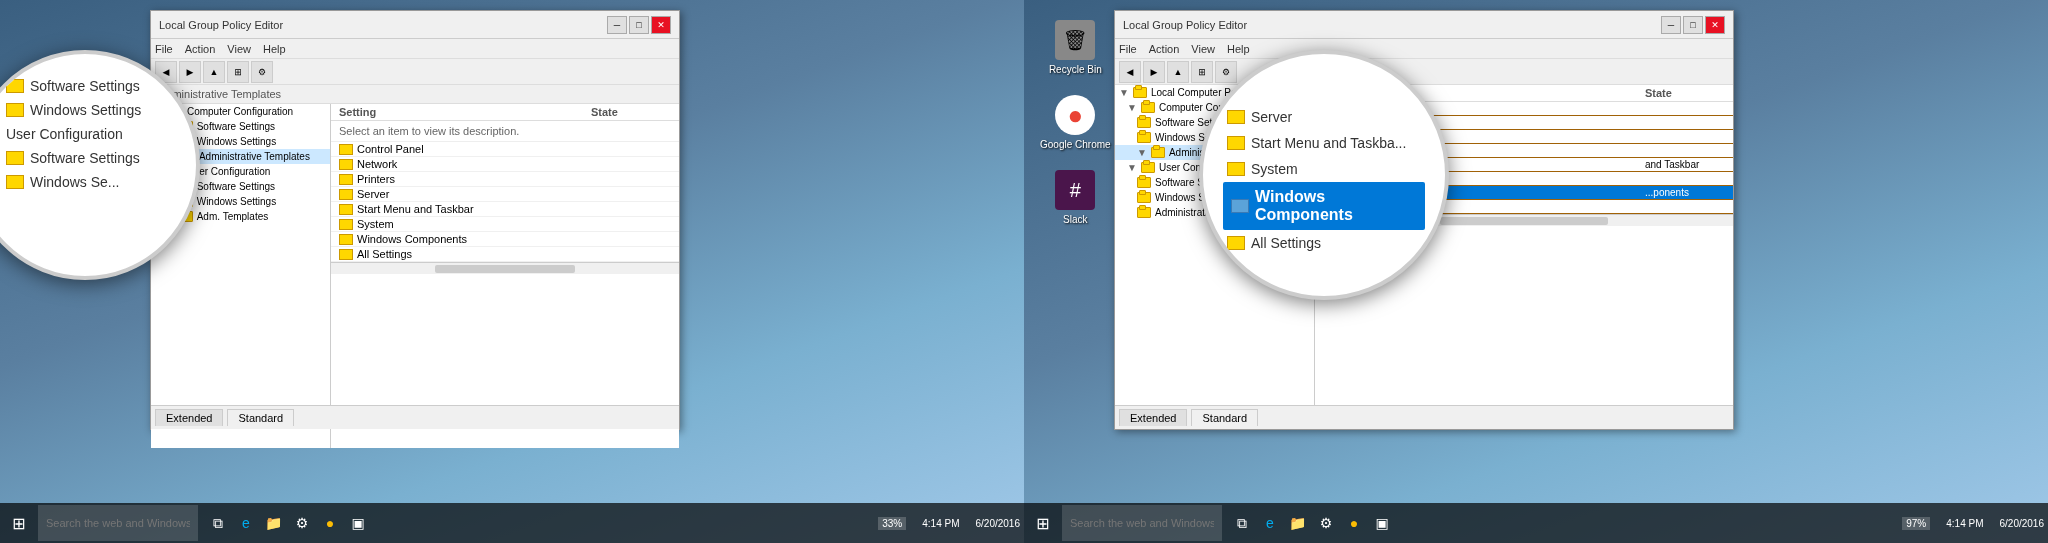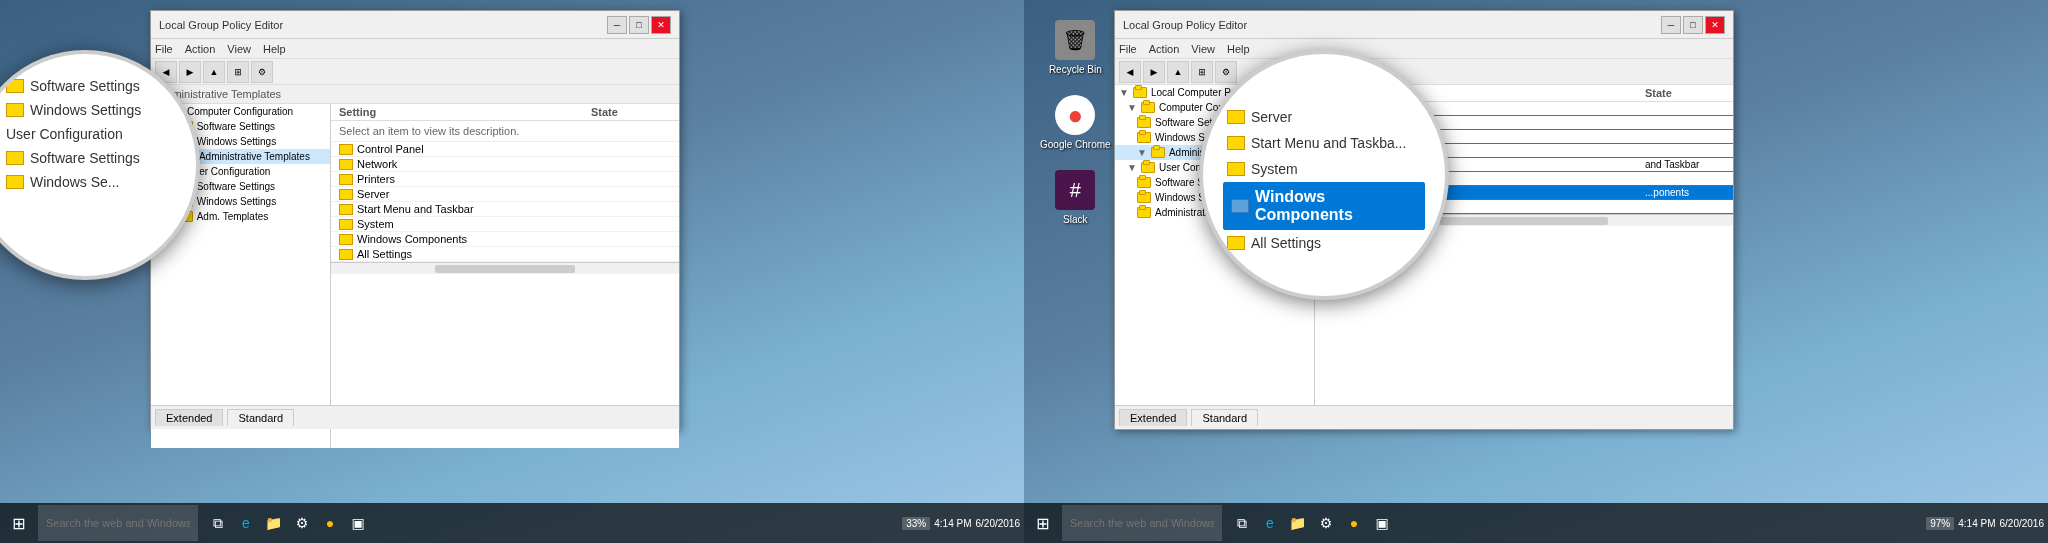--- a/index.html
+++ b/index.html
@@ -281,21 +281,21 @@
       align-items: center;
       justify-content: center;
       color: white;
       font-size: 14px;
     }
 
     .taskbar-right {
       margin-left: auto;
       display: flex;
       align-items: center;
-      gap: 4px;
+      gap: 16px;
       color: white;
       font-size: 10px;
     }
 
     
     .magnifier-left {
       position: absolute;
       top: 50px;
       left: -30px;
       width: 230px;

